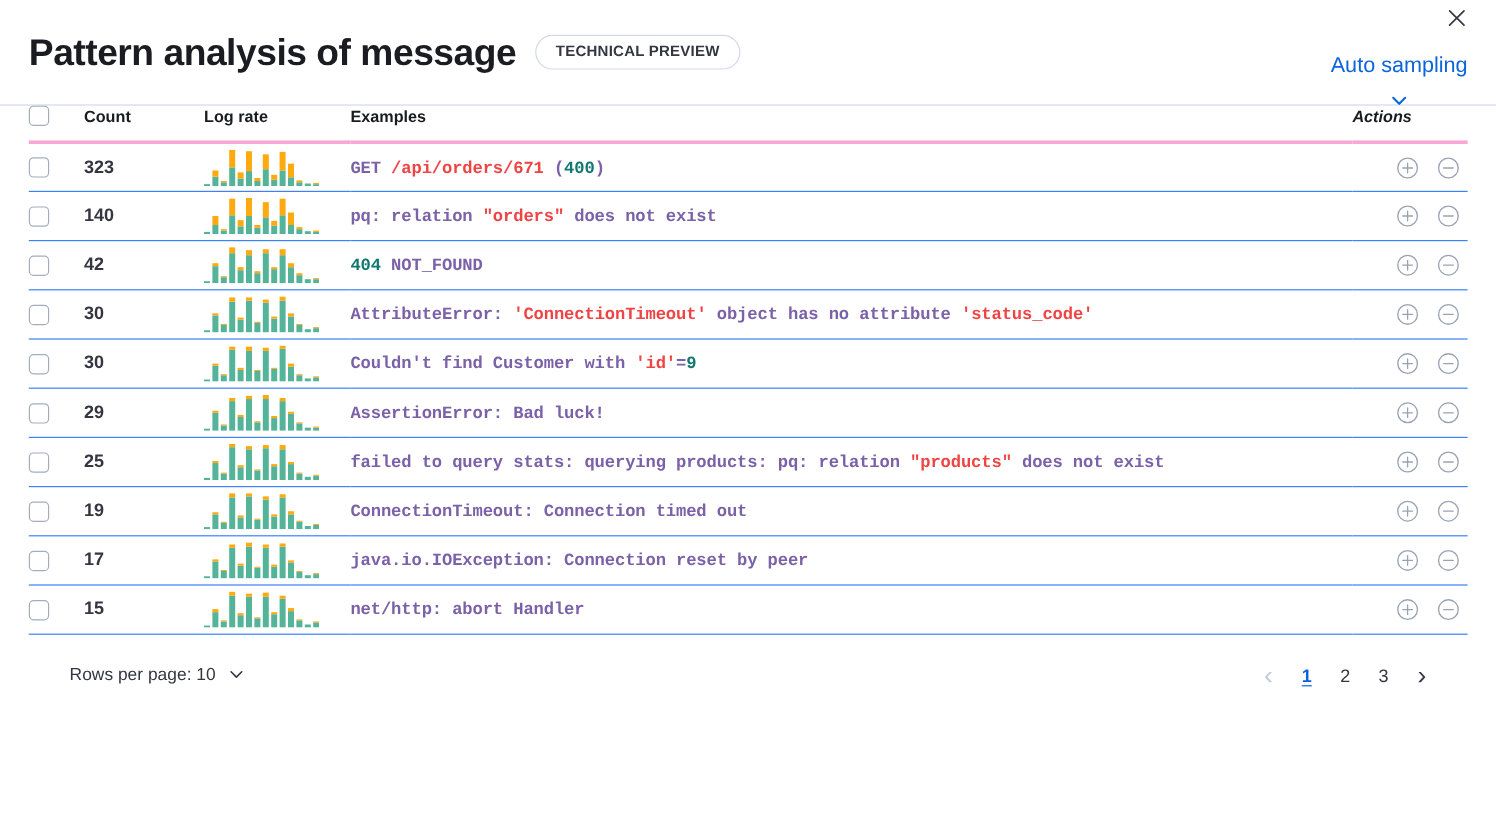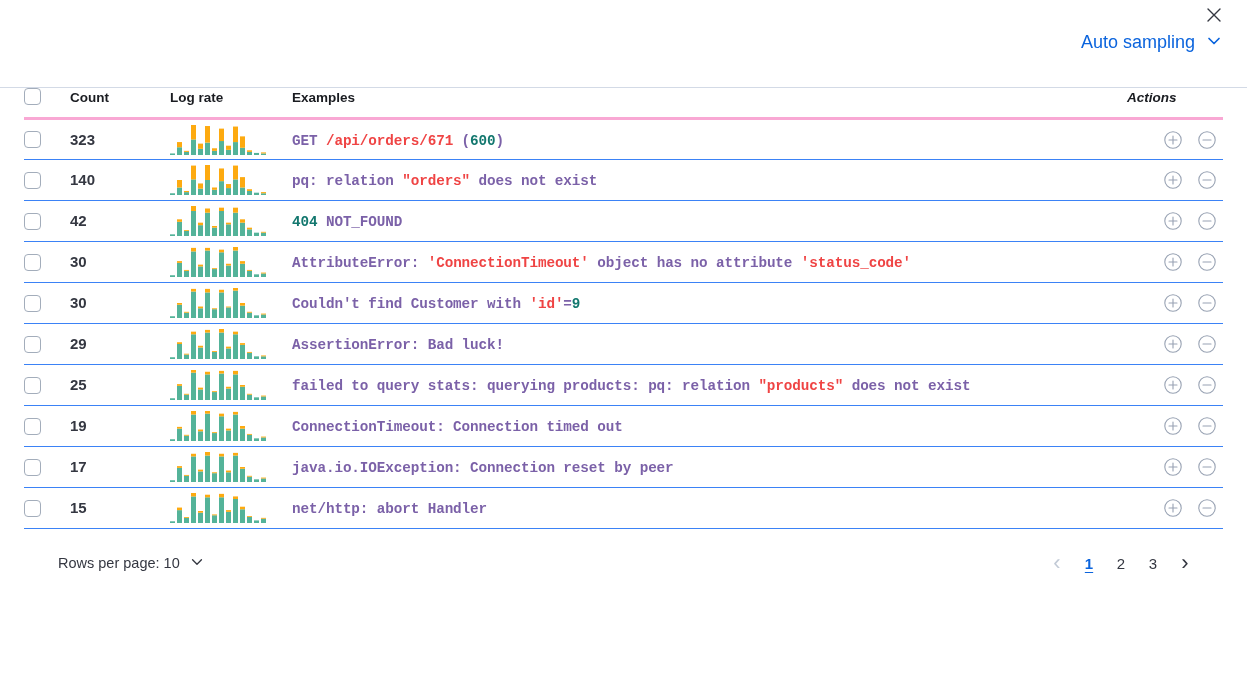--- a/index.html
+++ b/index.html
@@ -36,23 +36,25 @@
     font-size: 12.5px;
     font-weight: 700;
     letter-spacing: 0.2px;
     color: #343741;
     white-space: nowrap;
     background: #fff;
   }
   .header-right {
     position: absolute;
     right: 24px;
-    top: 32px;
+    top: 44px;
     display: flex;
+    align-items: center;
     gap: 10px;
+    flex-direction: column;
   }
   .auto-sampling {
     font-size: 18px;
     color: #0b64dd;
     font-weight: 400;
     white-space: nowrap;
   }
   .chev {
     width: 18px; height: 18px;
     display: inline-block;
@@ -177,20 +179,24 @@
     text-decoration: underline;
     text-underline-offset: 3px;
   }
   .pg-arrow { color: #343741; }
   .pg-arrow.disabled { color: #c2cad6; }
 </style>
 </head>
 <body>
 
 <div class="flyout-header">
+  <div class="title-group">
+    <div class="page-title">Pattern analysis of message</div>
+    <div class="tech-badge">TECHNICAL PREVIEW</div>
+  </div>
 
   <div class="close-btn">
     <svg width="18" height="18" viewBox="0 0 18 18" aria-hidden="true">
       <path d="M3 3 L15 15 M15 3 L3 15" stroke="#343741" stroke-width="1.4" fill="none" stroke-linecap="round"></path>
     </svg>
   </div>
 
   <div class="header-right">
     <span class="auto-sampling">Auto sampling</span>
     <span class="chev">
@@ -245,21 +251,21 @@
               <rect x="63.00" y="1.55" width="5" height="15.52" fill="#fdaa10"></rect>
               <rect x="70.00" y="22.76" width="5" height="7.24" fill="#54b399"></rect>
               <rect x="70.00" y="11.38" width="5" height="11.38" fill="#fdaa10"></rect>
               <rect x="77.00" y="26.90" width="5" height="3.10" fill="#54b399"></rect>
               <rect x="77.00" y="25.34" width="5" height="1.55" fill="#fdaa10"></rect>
               <rect x="84.00" y="27.93" width="5" height="2.07" fill="#54b399"></rect>
               <rect x="91.00" y="28.45" width="5" height="1.55" fill="#54b399"></rect>
               <rect x="91.00" y="27.41" width="5" height="1.03" fill="#fdaa10"></rect>
             </svg>
           </td>
-          <td class="col-ex"><span class="example"><span class="tok-id">GET </span><span class="tok-str">/api/orders/671</span><span class="tok-id"> (</span><span class="tok-num">600</span><span class="tok-id">)</span></span></td>
+          <td class="col-ex"><span class="example"><span class="tok-id">GET </span><span class="tok-str">/api/orders/671</span><span class="tok-id"> (</span><span class="tok-num">400</span><span class="tok-id">)</span></span></td>
           <td class="col-act">
             <div class="actions-cell">
               <span>
                 <svg class="act-icon" viewBox="0 0 20 20" aria-hidden="true">
                   <circle cx="10" cy="10" r="8.2" fill="none" stroke="#98a2b3" stroke-width="1.1"></circle>
                   <path d="M10 6 L10 14 M6 10 L14 10" stroke="#98a2b3" stroke-width="1.1" stroke-linecap="round"></path>
                 </svg>
               </span>
               <span>
                 <svg class="act-icon" viewBox="0 0 20 20" aria-hidden="true">

